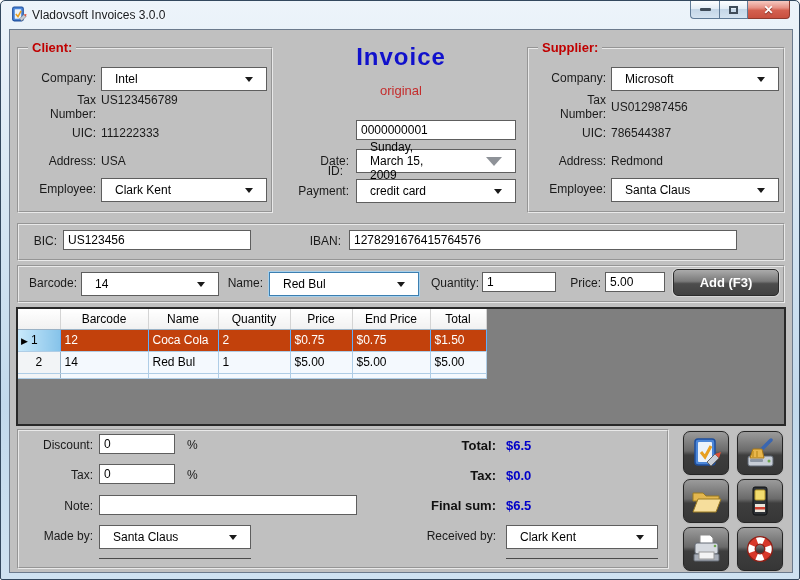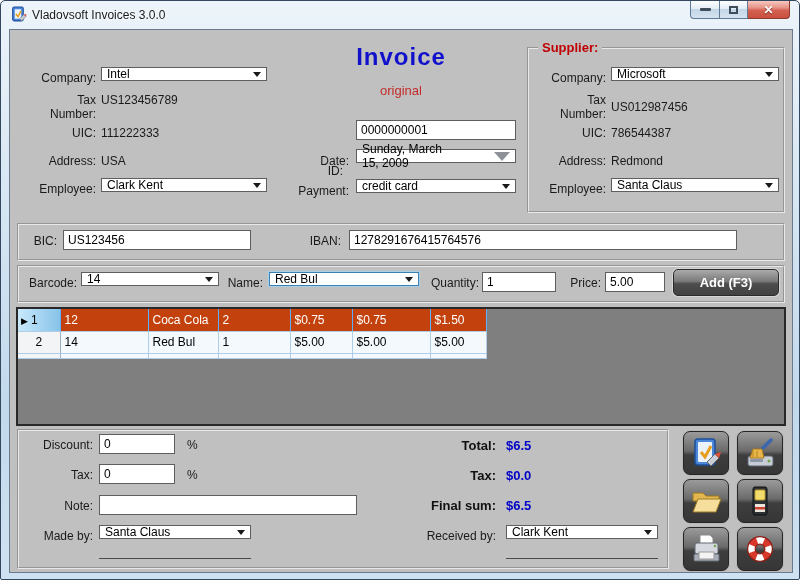--- a/index.html
+++ b/index.html
@@ -46,22 +46,22 @@
     position:absolute; top:-9px; left:9px; padding:0 4px; background:#C0C0C0;
     color:#C00000; font-weight:bold; font-size:13px;
   }
   .lbl { position:absolute; text-align:right; color:#1A1A1A; }
   .val { position:absolute; color:#1A1A1A; }
   .tbox {
     position:absolute; height:20px; background:#fff; border:1px solid #5E5E5E;
     font:inherit; padding:0 4px; color:#000;
   }
   .combo {
-    position:absolute; height:14px; background:#fff; border:1px solid #5E5E5E;
-    display:flex; align-items:center; padding:0 5px; cursor:pointer;
+    position:absolute; height:24px; background:#fff; border:1px solid #5E5E5E;
+    display:flex; align-items:center; padding:0 13px; cursor:pointer;
   }
   .combo .arrow {
     margin-left:auto; width:0; height:0; flex:0 0 auto;
     border-left:4px solid transparent; border-right:4px solid transparent;
     border-top:5px solid #1A1A1A;
   }
   .combo.focused { border-color:#3C7FB1; box-shadow:0 0 0 1px #A9D0EA; }
   .combo .arrow.big {
     border-left:8px solid transparent; border-right:8px solid transparent;
     border-top:9px solid #8E9298;
@@ -138,20 +138,23 @@
           <div class="glyph-max"></div>
         </div>
       <div class="wbtn close">
           <span class="glyph-close">✕</span>
         </div>
     </div>
   </div>
 
   <div class="client-area"></div>
 
+  <div class="group" style="left:16px;top:46px;width:256px;height:166px;">
+    <span class="group-label">Client:</span>
+  </div>
   <span class="lbl" style="left:20px;top:70px;width:75px;">Company:</span>
   <div class="combo" style="left:100px;top:66px;width:166px;">
     <span>Intel</span>
     <span class="arrow"></span>
   </div>
   <span class="lbl" style="left:20px;top:92px;width:75px;white-space:pre-line;">Tax
 Number:</span>
   <span class="val" style="left:100px;top:92px;">US123456789</span>
   <span class="lbl" style="left:20px;top:125px;width:75px;">UIC:</span>
   <span class="val" style="left:100px;top:125px;">111222333</span>
@@ -227,20 +230,29 @@
       <colgroup>
         <col style="width:42px">
           <col style="width:88px">
           <col style="width:70px">
         <col style="width:72px">
           <col style="width:62px">
           <col style="width:78px">
           <col style="width:56px">
       </colgroup>
       <tbody>
+          <tr>
+        <th></th>
+        <th>Barcode</th>
+        <th>Name</th>
+        <th>Quantity</th>
+        <th>Price</th>
+        <th>End Price</th>
+        <th>Total</th>
+      </tr>
       <tr class="sel">
         <td class="rowhdr"><span class="cur-arrow">▶</span><span>1</span></td>
         <td>12</td>
         <td>Coca Cola</td>
         <td>2</td>
         <td>$0.75</td>
         <td>$0.75</td>
         <td>$1.50</td>
       </tr>
       <tr>

